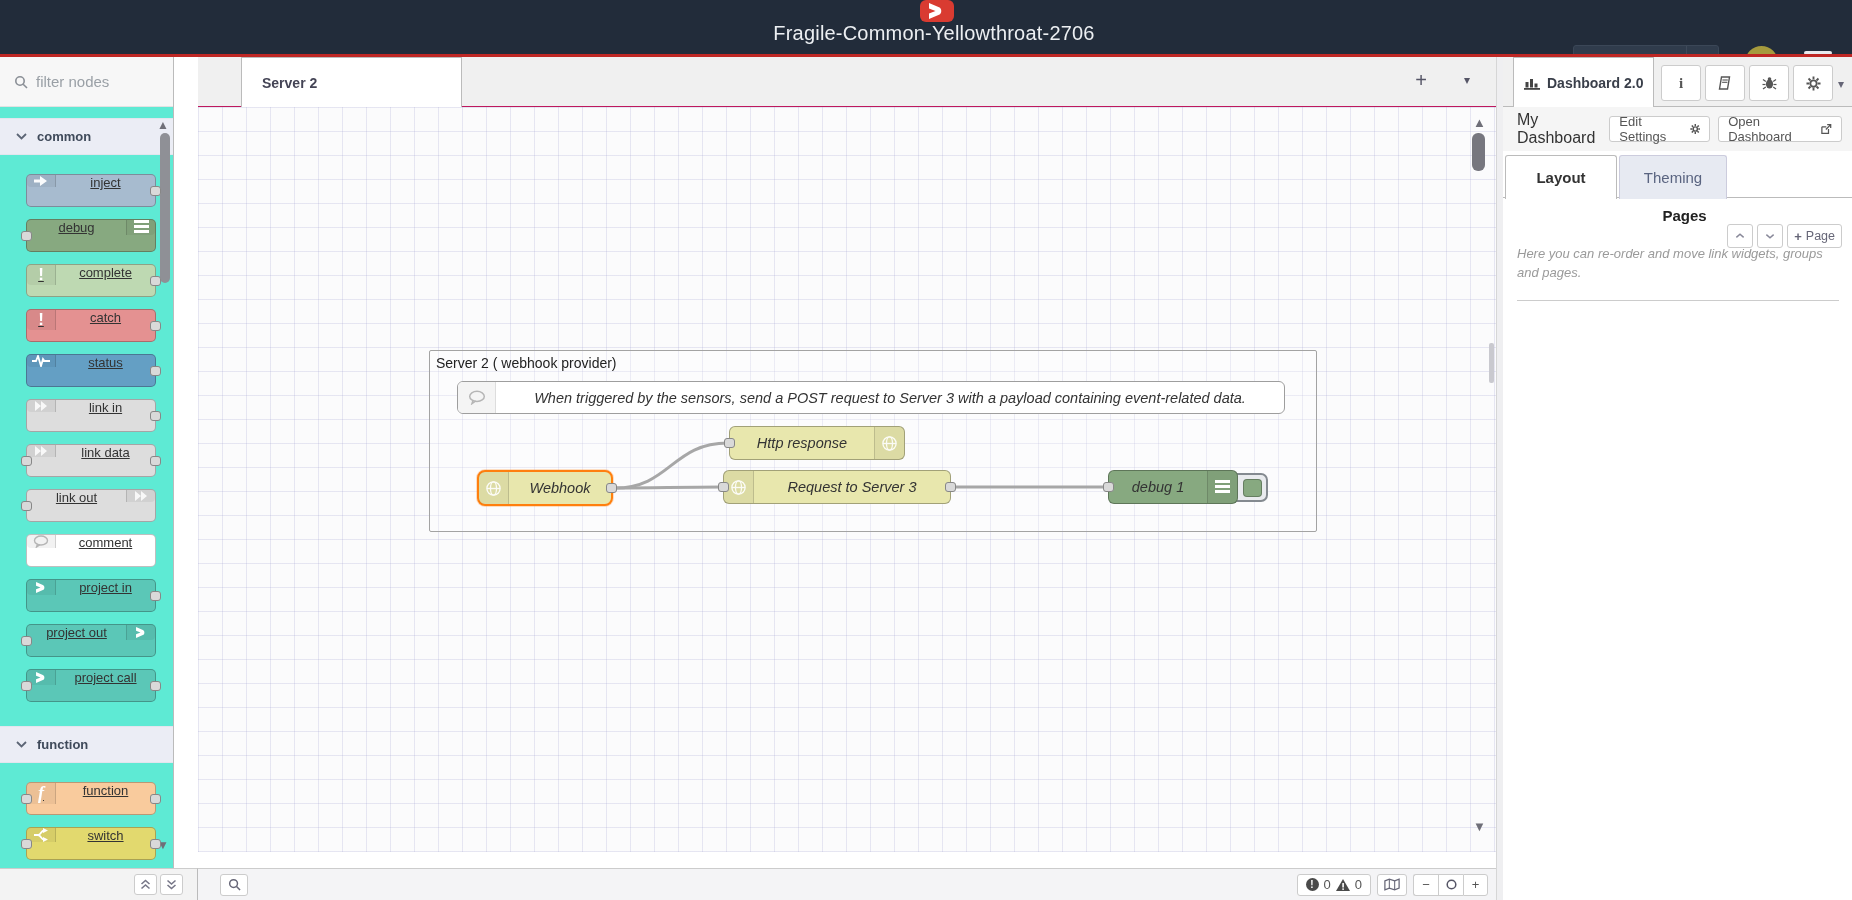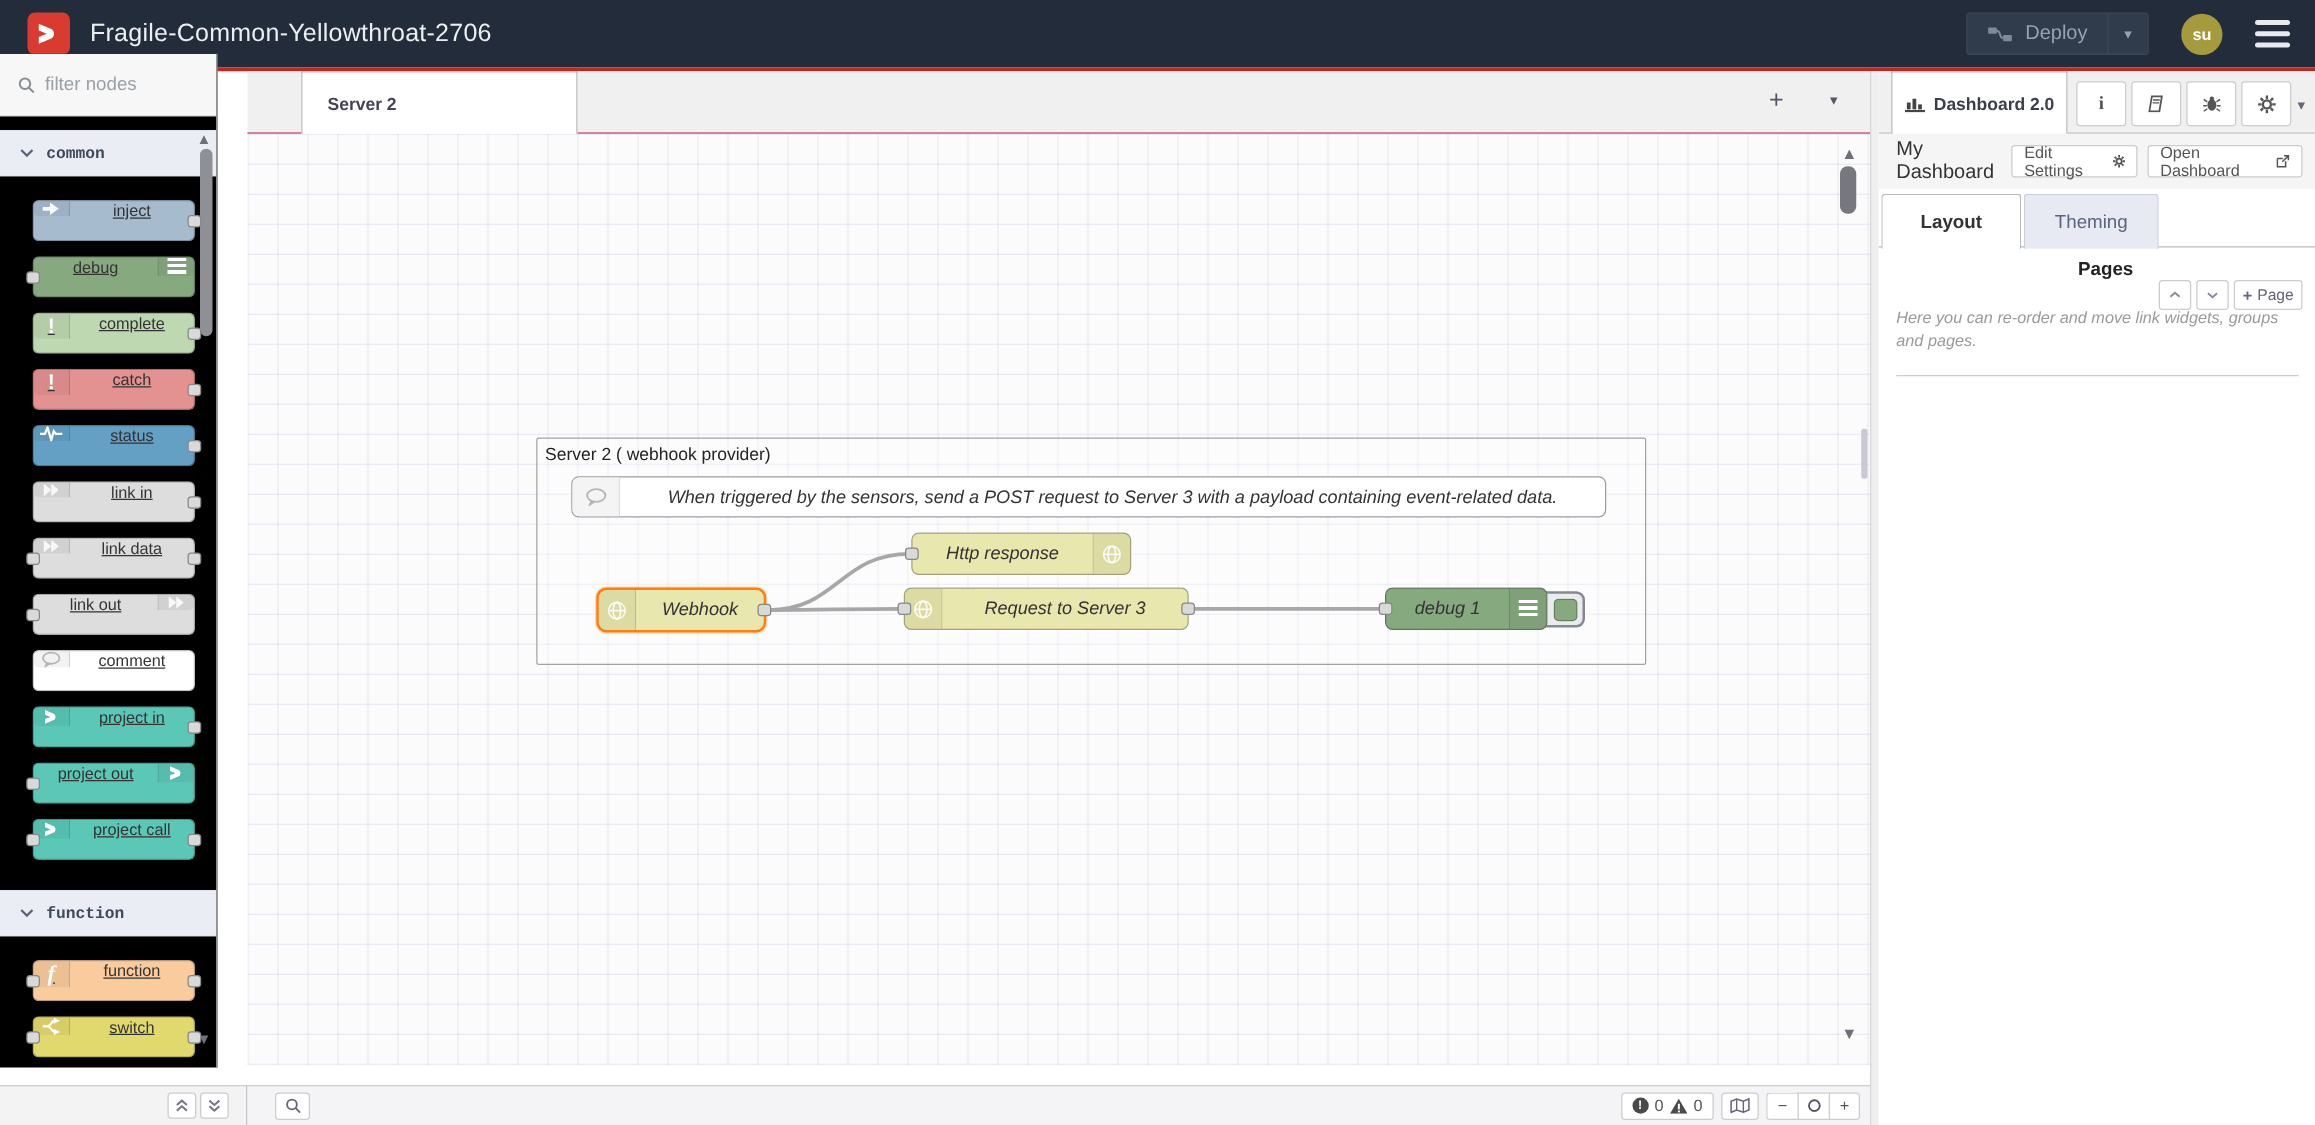--- a/index.html
+++ b/index.html
@@ -1,48 +1,48 @@
 <!DOCTYPE html>
 <html><head>
 <meta charset="utf-8">
 <style>
   * { box-sizing: border-box; margin: 0; padding: 0; }
   html,body { width:1852px; height:900px; overflow:hidden; background:#fff;
     font-family:"Liberation Sans", sans-serif; }
 
   
   #header { position:absolute; left:0; top:0; width:1852px; height:54px;
-    background:#222c3a; display:flex; align-items:center; }
+    background:#222c3a; display:flex; align-items:center;flex-direction:column; }
   #redline { position:absolute; left:0; top:54px; width:1852px; height:3px; background:#bf2724; }
   #logo { width:34px; height:34px; margin-left:22px; border-radius:6px; background:#d93b31;
     display:flex; align-items:center; justify-content:center; }
   #title { color:#eceff2; font-size:20px; margin-left:16px; letter-spacing:.2px; }
   #hdr-right { margin-left:auto; display:flex; align-items:center; gap:26px; margin-right:20px; }
   #deploy { display:flex; align-items:center; height:34px; background:#303c4c;
     border:1px solid #3b4757; border-radius:3px; overflow:hidden; }
   #deploy .dmain { display:flex; align-items:center; gap:10px; padding:0 16px; height:100%; }
   #deploy .dlabel { color:#98a1ad; font-size:16px; }
   #deploy .dcaret { width:32px; height:100%; display:flex; align-items:center; justify-content:center;
     border-left:1px solid #3e4a5a; color:#98a1ad; font-size:12px; }
   #avatar { width:33px; height:33px; border-radius:50%; background:#a59a3d; color:#fff;
     font-size:13px; font-weight:bold; display:flex; align-items:center; justify-content:center; }
   #menu-btn { display:flex; flex-direction:column; gap:5px; cursor:pointer; }
   #menu-btn i { display:block; width:28px; height:4px; background:#e8eaee; border-radius:2px; }
 
   
-  #palette { position:absolute; left:0; top:43px; width:174px; height:811px;
-    background:#000000; border-right:1px solid #bbb; overflow:hidden; }
+  #palette { position:absolute; left:0; top:57px; width:174px; height:811px;
+    background:#5eead4; border-right:1px solid #bbb; overflow:hidden; }
   #pal-search { height:50px; background:#f7f7f7; border-bottom:1px solid #e2e2e2;
     display:flex; align-items:center; gap:8px; padding-left:14px; }
   #pal-search input { border:none; outline:none; background:transparent; font-size:15px;
     color:#555; width:140px; font-family:"Liberation Sans",sans-serif; }
   #pal-search input::placeholder { color:#9aa0a6; }
   .cat { height:37px; margin-top:11px; background:#ebedf5; border-top:1px solid #e3e5ee;
     border-bottom:1px solid #e3e5ee; display:flex; align-items:center; gap:10px; padding-left:16px; }
-  .cat .cat-lbl { font-size:13px; font-weight:bold; color:#3f4a5a;font-family:Liberation Mono, monospace; }
+  .cat .cat-lbl { font-size:13px; font-weight:bold; color:#3f4a5a; }
   .chev { color:#6a7383; font-size:11px; }
   .nodelist { padding-top:19px; }
   .node { position:relative; width:130px; height:33px; margin:0 0 12px 26px;
     border:1px solid rgba(0,0,0,.25); border-radius:5px; display:flex; align-items:flex-start;
     font-size:13px; color:#333; cursor:grab;text-decoration:underline; }
   .node .lbl { flex:1; display:flex; align-items:center; justify-content:center; padding:0 3px; }
   .icon-sec { width:29px; display:flex; align-items:center; justify-content:center;
     background:rgba(0,0,0,.05); }
   .icon-sec.l { border-right:1px solid rgba(0,0,0,.14); border-radius:4px 0 0 4px; }
   .icon-sec.r { border-left:1px solid rgba(0,0,0,.14); border-radius:0 4px 4px 0; }

